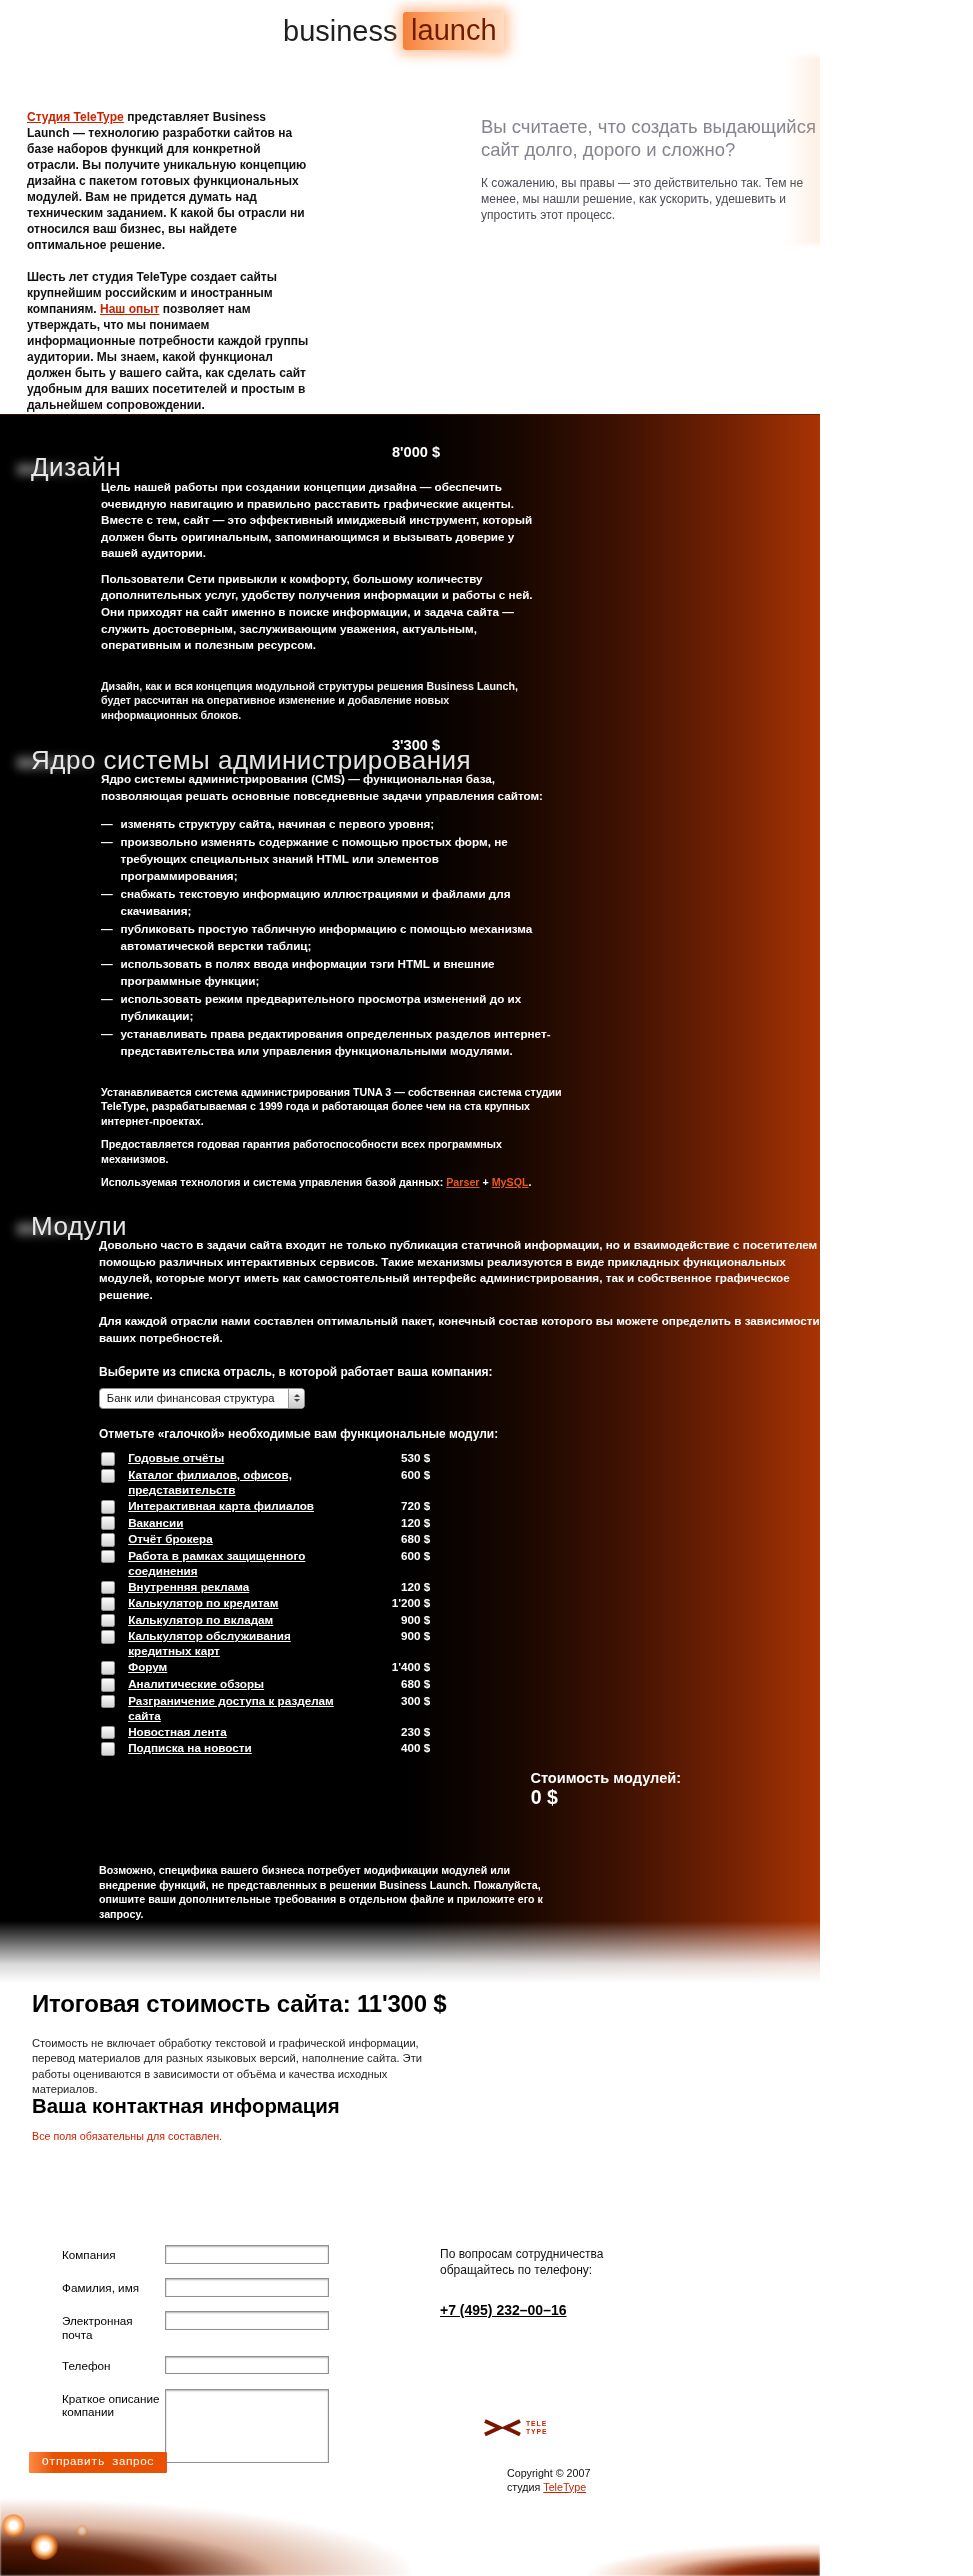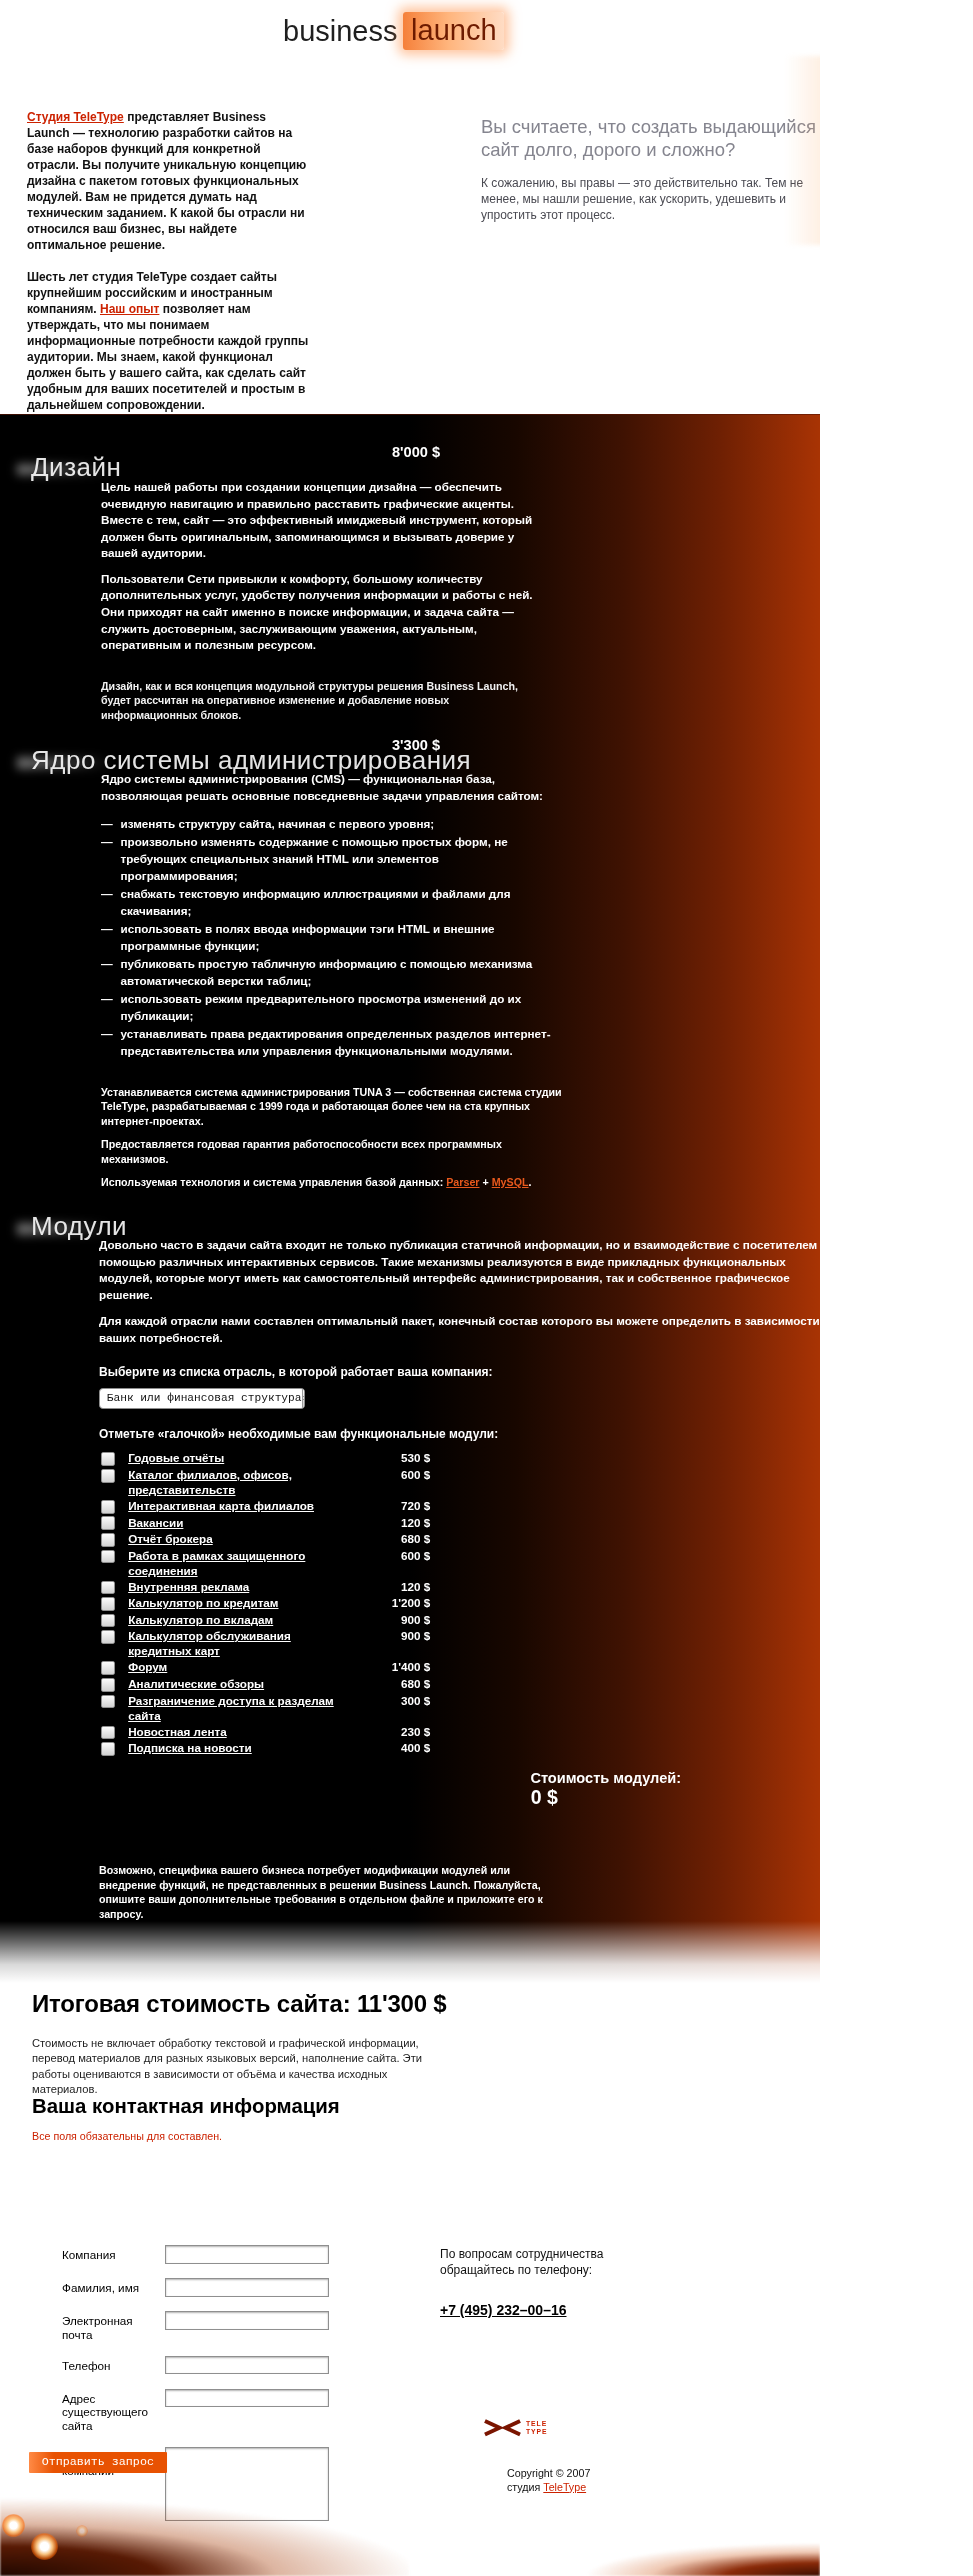--- a/index.html
+++ b/index.html
@@ -68,21 +68,21 @@
   .cms-body li::before{content:"—";position:absolute;left:0;top:0;}
   .cms-notes{margin-top:25px;width:469px;font-size:10.7px;line-height:14.6px;}
   .cms-notes p{margin-bottom:8.8px;}
   .link-orange{color:#e8591c;}
 
   .modules-body{left:99px;top:822px;width:742px;}
   .modules-body > p{margin-bottom:9.7px;}
   .blabel{font-size:12px;font-weight:bold;margin:17.5px 0 7.8px 0;}
   .select{display:inline-flex;align-items:stretch;width:206px;height:20.4px;background:#fff;border:1px solid #8d8d8d;
     border-radius:3.9px;box-sizing:border-box;overflow:hidden;box-shadow:0 1px 1.9px rgba(0,0,0,.5);}
-  .select-text{flex:1;font-size:11.2px;font-weight:normal;color:#111;line-height:18.5px;padding-left:6.8px;white-space:nowrap;font-family:Liberation Mono, monospace;}
+  .select-text{flex:1;font-size:11.2px;font-weight:normal;color:#111;line-height:18.5px;padding-left:6.8px;white-space:nowrap;}
   .stepper{width:14.6px;display:flex;flex-direction:column;align-items:center;justify-content:center;gap:1.9px;
     background:linear-gradient(180deg,#fdfdfd,#c9c9c9);border-left:1px solid #9a9a9a;}
   .stepper i{display:block;width:0;height:0;border-left:3.9px solid transparent;border-right:3.9px solid transparent;}
   .stepper .up{border-bottom:3.9px solid #444;}
   .stepper .dn{border-top:3.9px solid #444;}
 
   .mlist{margin-top:5.8px;width:337px;}
   .mrow{display:flex;align-items:flex-start;margin-bottom:1px;line-height:15px;font-size:11.7px;}
   .cb{flex:none;width:11.7px;height:11.7px;margin:1.9px 0 0 1.9px;border-radius:1.9px;border:1px solid #8f8f8f;
     background:linear-gradient(180deg,#fcfcfc,#d2d2d2);box-shadow:0 1px 1px rgba(0,0,0,.5);}
@@ -183,22 +183,22 @@
       <i class="dot"></i>
         <i class="dot b2"></i>
         <i class="dot b3"></i>
     </span>
     <div class="bbody cms-body">
       <p>Ядро системы администрирования (CMS) — функциональная база, позволяющая решать основные повседневные задачи управления сайтом:</p>
       <ul>
         <li>изменять структуру сайта, начиная с первого уровня;</li>
         <li>произвольно изменять содержание с помощью простых форм, не требующих специальных знаний HTML или элементов программирования;</li>
         <li>снабжать текстовую информацию иллюстрациями и файлами для скачивания;</li>
+        <li>публиковать простую табличную информацию с помощью механизма автоматической верстки таблиц;</li>
         <li>использовать в полях ввода информации тэги HTML и внешние программные функции;</li>
-        <li>публиковать простую табличную информацию с помощью механизма автоматической верстки таблиц;</li>
         <li>использовать режим предварительного просмотра изменений до их публикации;</li>
         <li>устанавливать права редактирования определенных разделов интернет-представительства или управления функциональными модулями.</li>
       </ul>
       <div class="cms-notes">
         <p><span>Устанавливается система администрирования </span><b>TUNA 3</b><span> — собственная система студии TeleType, разрабатываемая с 1999 года и работающая более чем на ста крупных интернет-проектах.</span></p>
         <p><span>Предоставляется </span><b>годовая гарантия</b><span> работоспособности всех программных механизмов.</span></p>
         <p><span>Используемая технология и система управления базой данных: </span><a class="link-orange">Parser</a><span> + </span><a class="link-orange">MySQL</a><span>.</span></p>
       </div>
     </div>
 
@@ -326,24 +326,20 @@
     </div>
     <div class="frow">
       <label>Электронная почта</label>
       <input type="text" style="">
     </div>
     <div class="frow">
       <label>Телефон</label>
       <input type="text" style="">
     </div>
     <div class="frow">
-      <label>Адрес существующего сайта</label>
-      <input type="text" style="">
-    </div>
-    <div class="frow">
       <label>Краткое описание компании</label>
       <textarea style=""></textarea>
     </div>
   </div>
 
   <div class="phone-block">
     <div>По вопросам сотрудничества обращайтесь по телефону:</div>
     <div class="phone-number">+7 (495) 232–00–16</div>
   </div>
 

